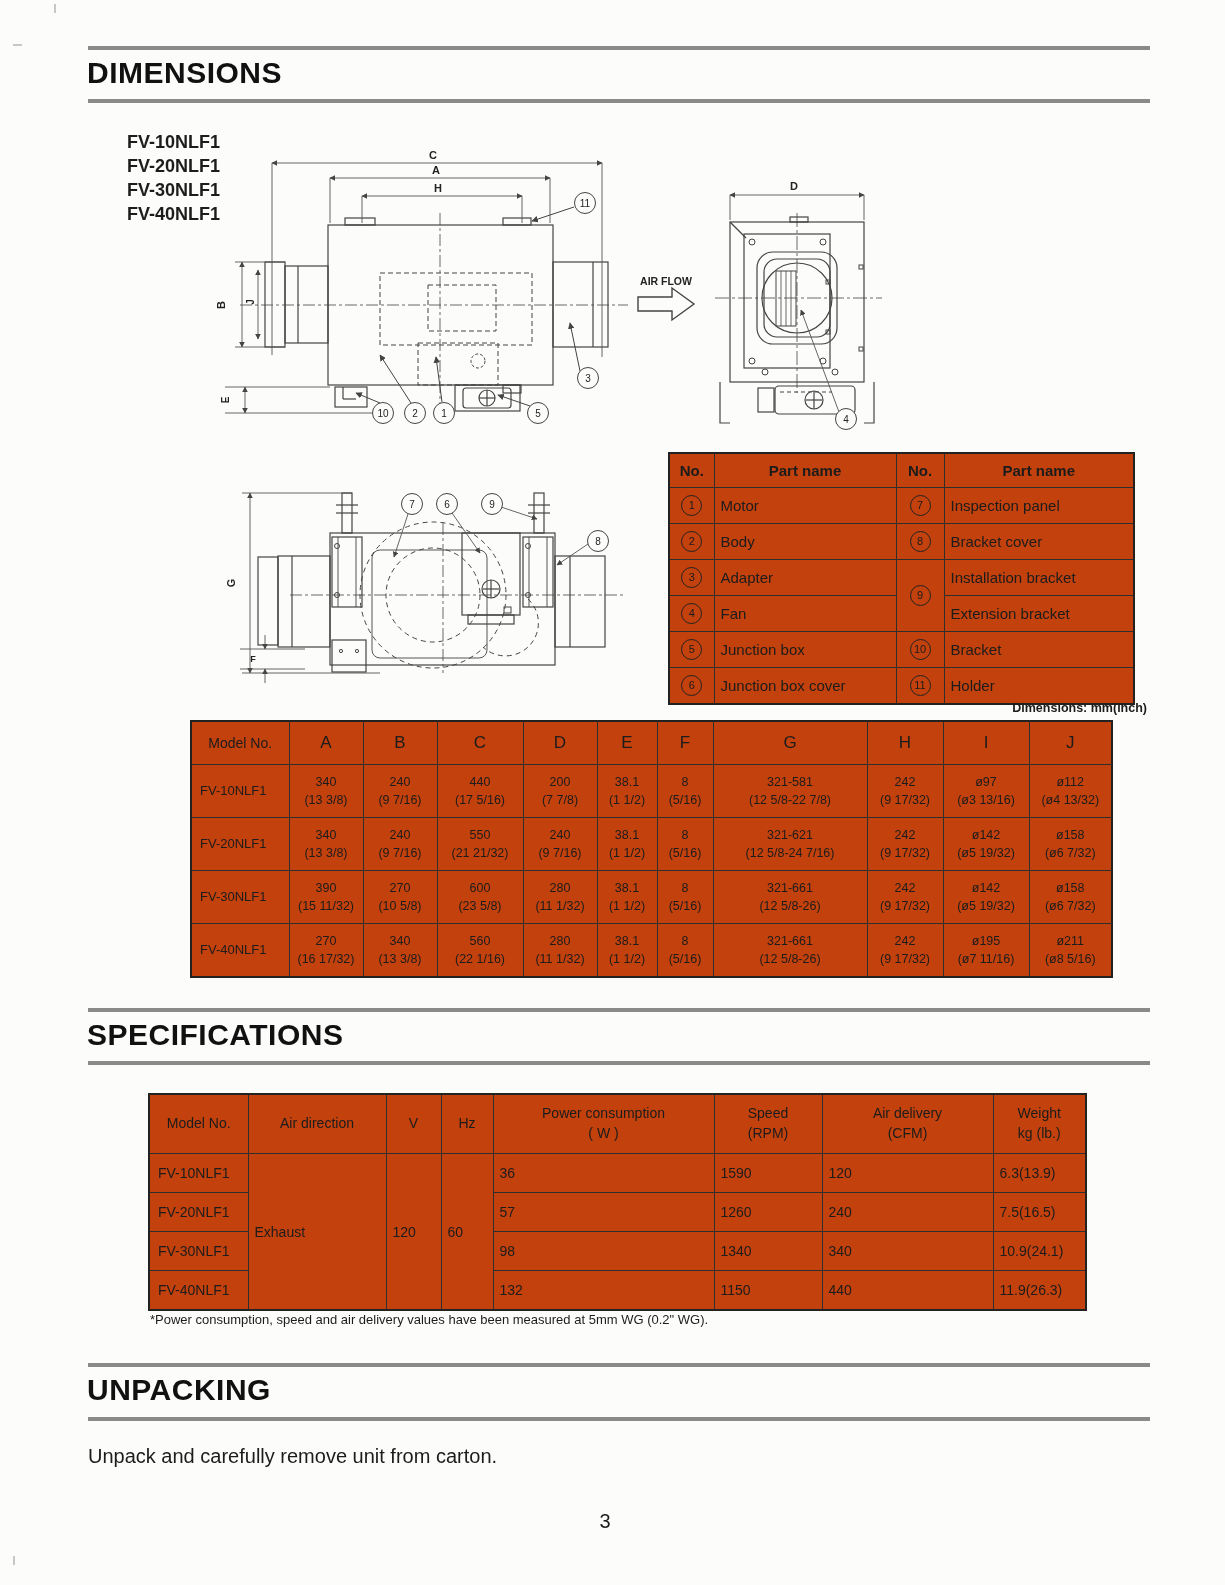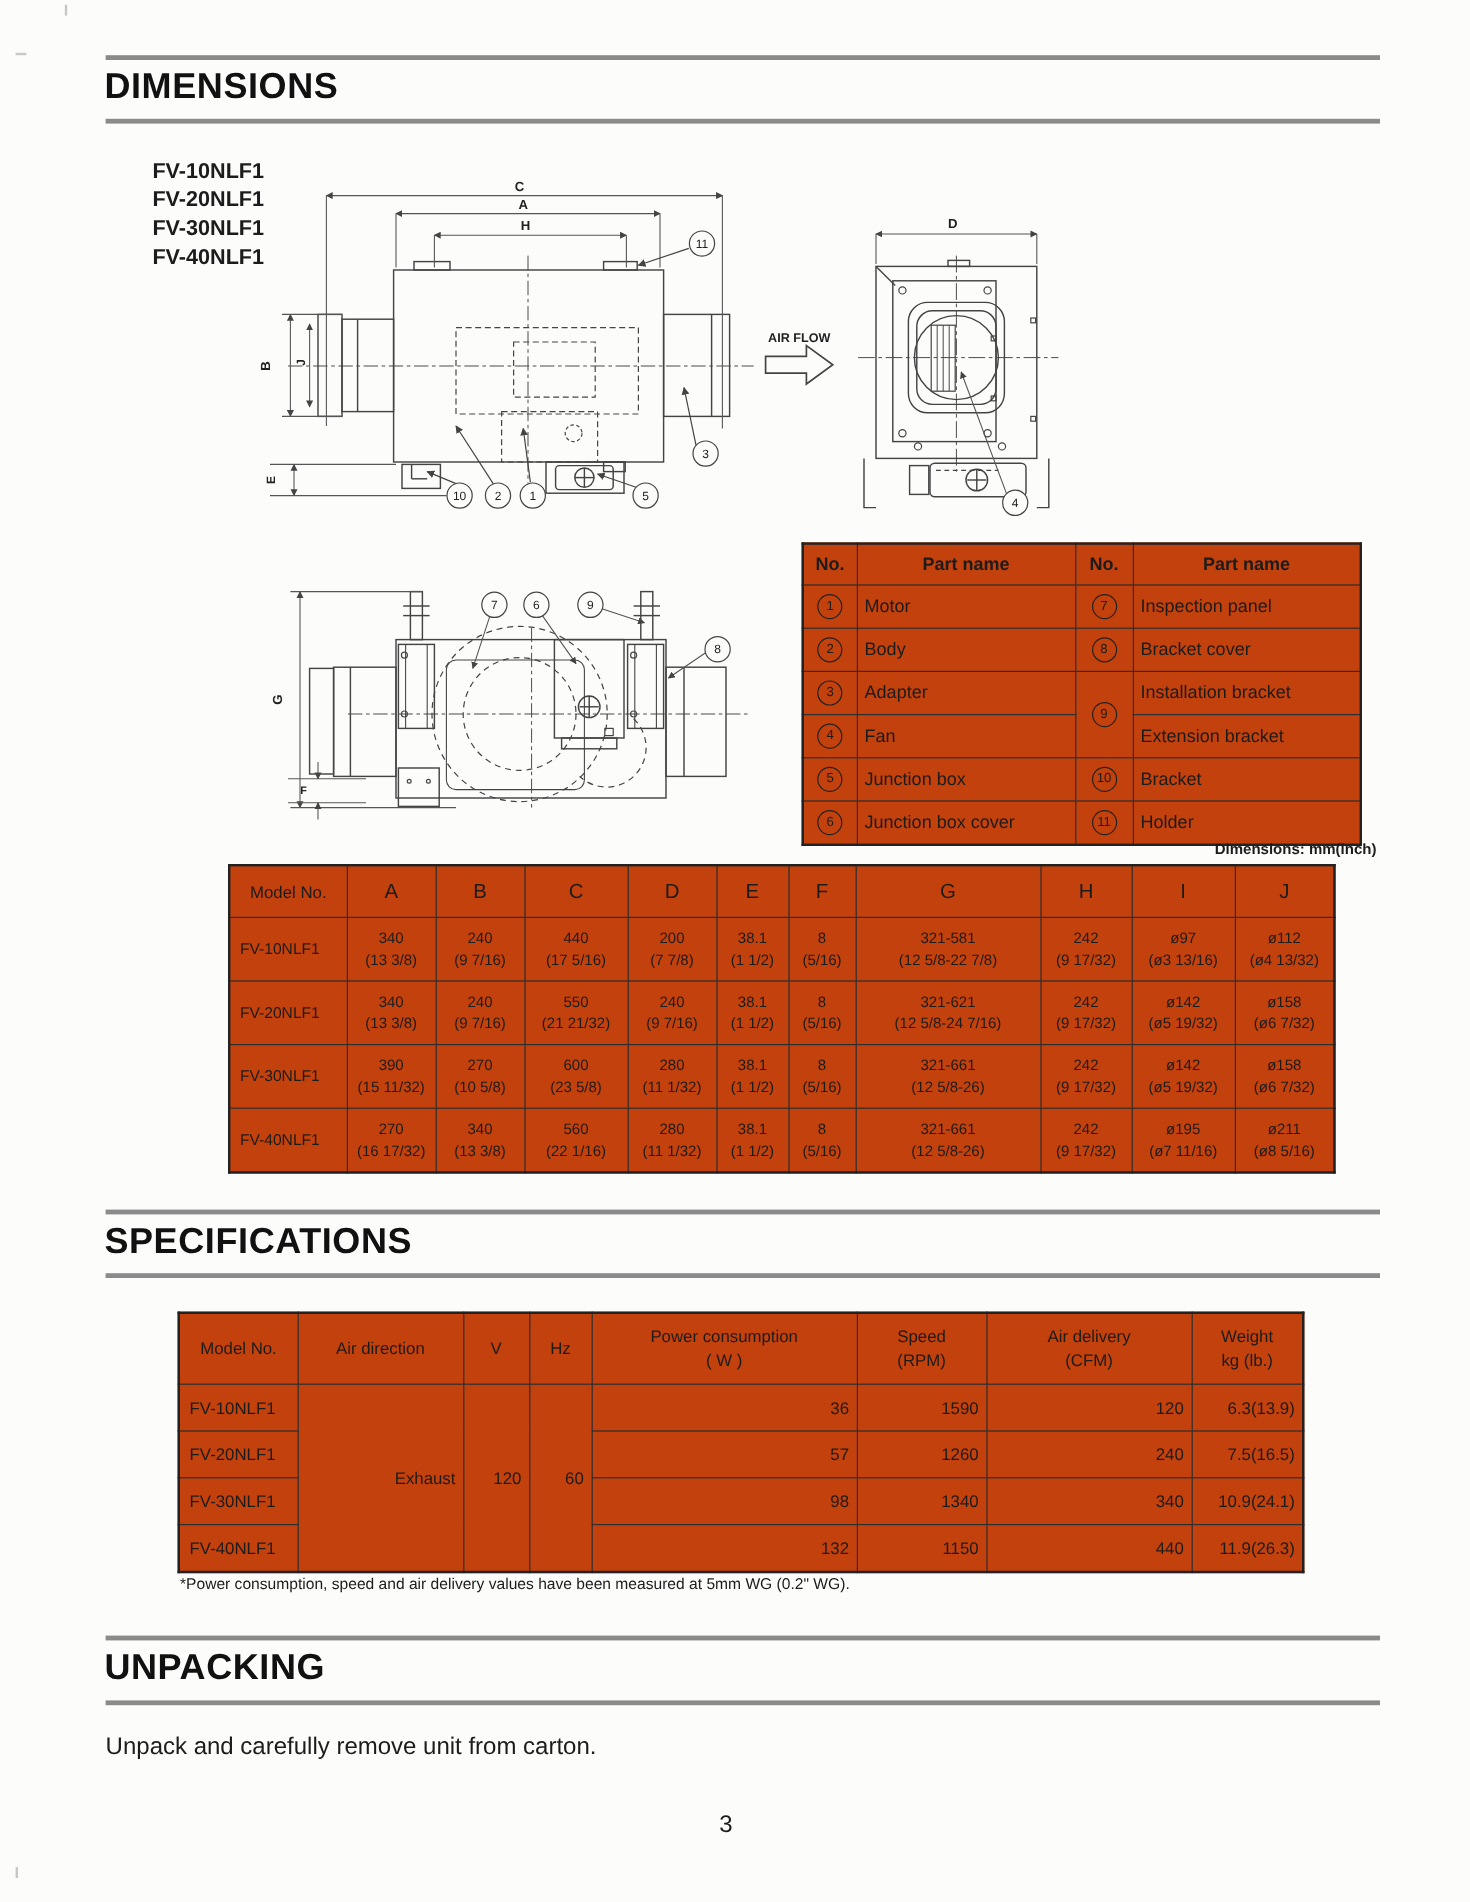--- a/index.html
+++ b/index.html
@@ -28,21 +28,21 @@
     font-size:11px;line-height:1;
   }
   table.dims{left:190px;top:720px;width:921px;border:2.5px solid #222;font-size:12.5px;}
   table.dims th{height:42px;font-weight:400;}
   table.dims th.letter{font-size:17px;}
   table.dims th.model-h{font-size:14px;}
   table.dims td{height:52px;text-align:center;line-height:1.45;}
   table.dims td.model{text-align:left;font-size:13px;padding-left:8px;}
   table.spec{left:148px;top:1093px;width:937px;border:2.5px solid #222;font-size:14px;}
   table.spec th{height:58px;font-weight:400;line-height:1.4;}
-  table.spec td{height:38px;text-align:right;}
+  table.spec td{height:38px;text-align:left;}
   table.spec td.model{text-align:left;padding-left:8px;}
   .footnote{position:absolute;left:150px;top:1312px;font-size:13px;}
   .bodyline{position:absolute;left:88px;font-size:20px;}
   .pagenum{position:absolute;left:0;top:1510px;width:1210px;text-align:center;font-size:20px;}
   svg text{font-family:"Liberation Sans",sans-serif;fill:#222;}
 </style>
 </head>
 <body>
 
 <div class="page">

